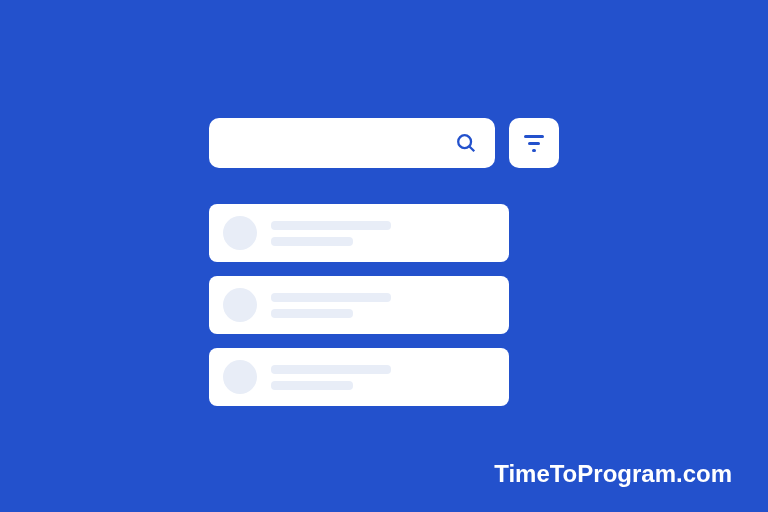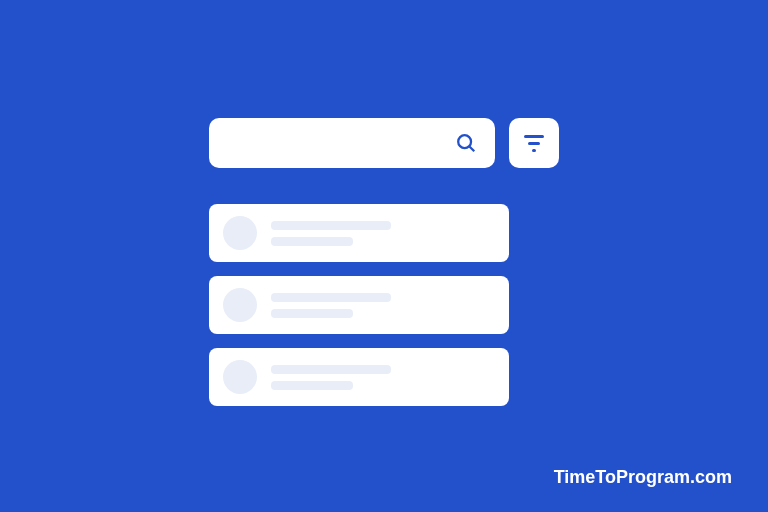--- a/index.html
+++ b/index.html
@@ -105,21 +105,21 @@
       background: #e8edf7;
       border-radius: 4px;
     }
     .line-long { width: 120px; }
     .line-short { width: 82px; }
     .watermark {
       position: absolute;
       bottom: 24px;
       right: 36px;
       color: #fff;
-      font-size: 18px;
+      font-size: 24px;
       font-weight: 700;
     }
   </style>
 </head>
 <body>
 
 <div class="container">
   <div class="search-row">
     <div class="search-box">
       <input type="text" class="search-input" value="" style="">

